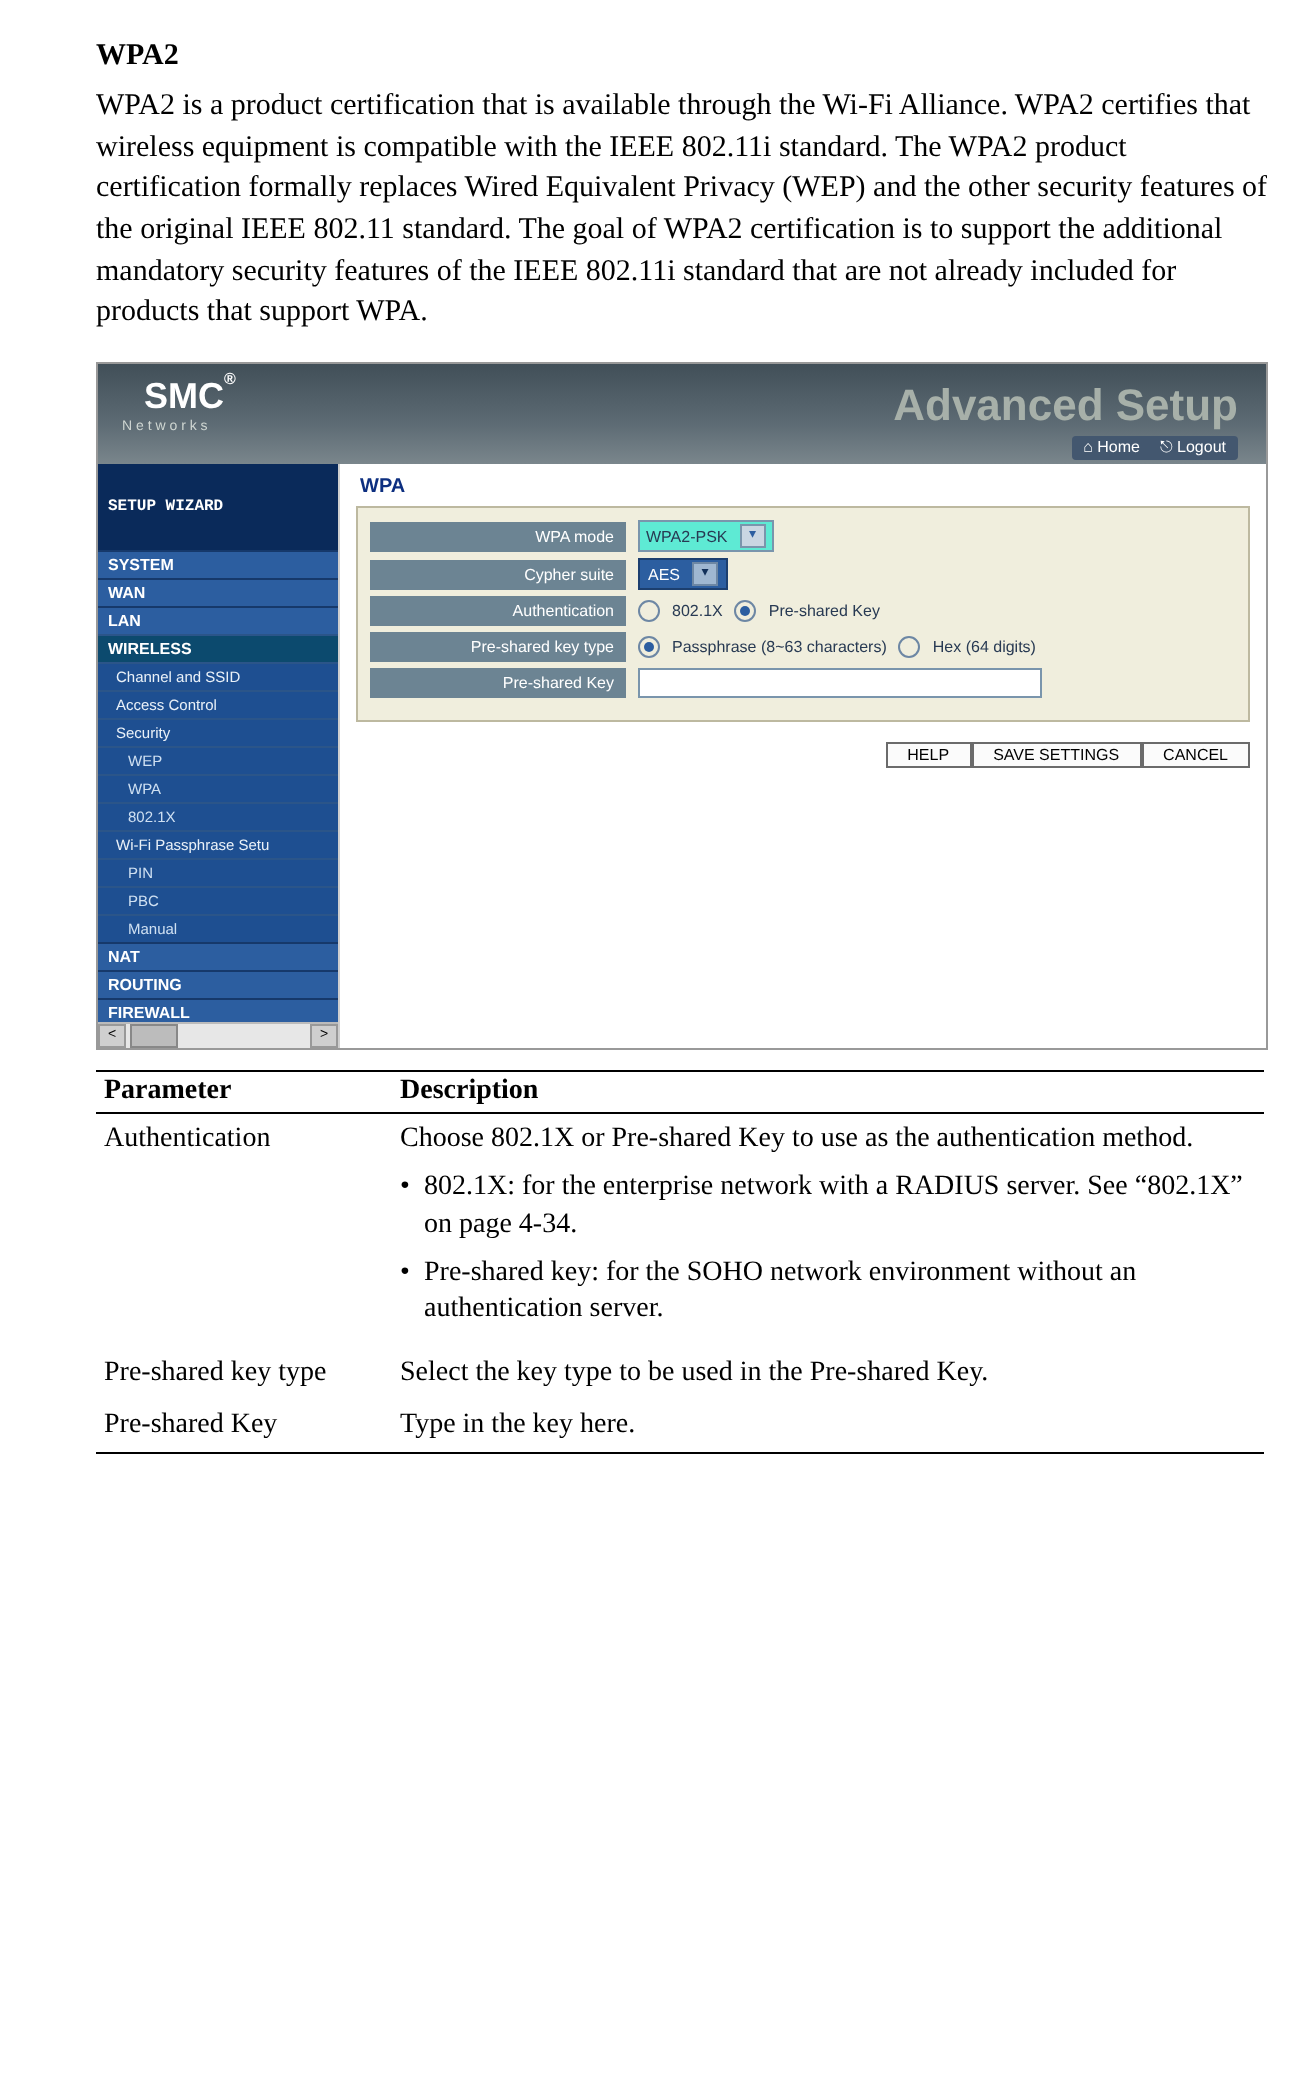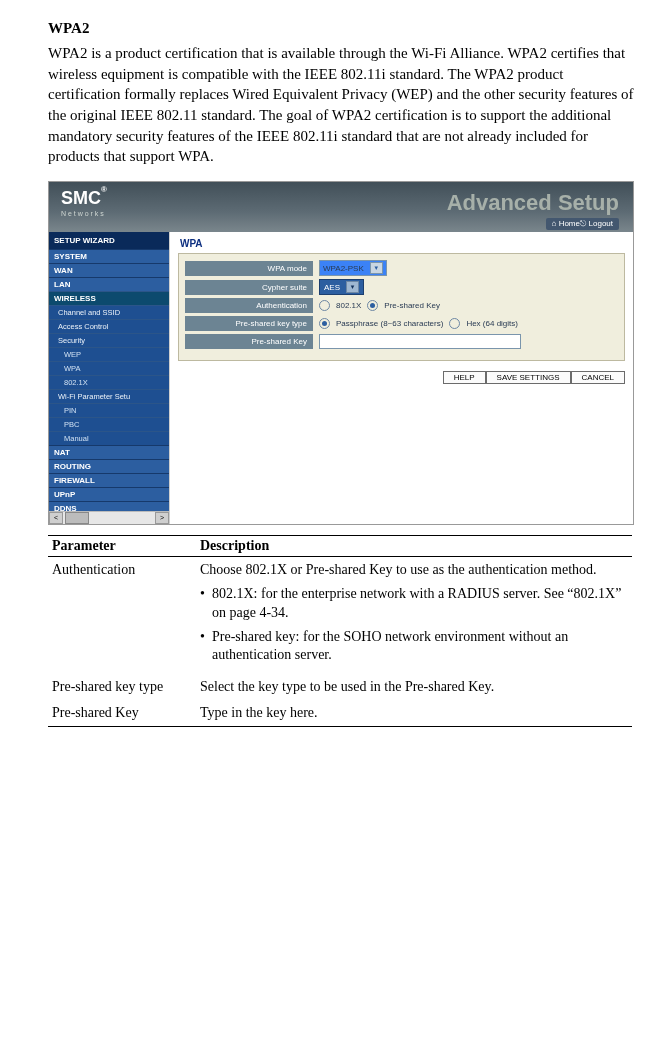--- a/index.html
+++ b/index.html
@@ -43,63 +43,63 @@
     overflow: hidden;
     background: #fff;
   }
   .shot-banner {
     height: 50px;
     background: linear-gradient(to bottom,#414f58,#5d6b74 60%,#7a868c);
     position: relative;
     color: #cdd3cf;
   }
   .brand {
-    position: absolute; left: 12px; top: 6px;
+    position: absolute; left: 23px; top: 6px;
     font-size: 18px; font-weight: bold; color: #fff;
     font-family: Arial, sans-serif;
   }
   .brand sup{font-size:8px; top:-0.6em; position:relative;}
   .brand-sub {position:absolute; left:12px; top:28px; font-size:7px; color:#cfd6d2;}
   .adv-setup {
     position: absolute; right: 14px; top: 8px;
     font-size: 22px; color: #a7b0a9; font-weight: bold;
     font-family: Arial, sans-serif;
   }
   .home-logout {
     position:absolute; right:14px; top:36px;
     background:#43576f; color:#fff; font-size:8px; padding:1px 6px; border-radius:2px;
-    display:flex; justify-content:space-between;
+    display:flex; gap:10px;justify-content:space-between;
   }
   .home-logout span::before{content:"⌂ ";}
   .home-logout span+span::before{content:"⎋ ";}
   .shot-body {display:flex; height:calc(100% - 50px);}
   .sidebar {
     width: 120px;
     background:#fff;
     border-right:1px solid #cfcfcf;
     overflow:hidden;
     position:relative;
   }
   .menu-box{position:relative; height:100%;}
-  .sb-head {background:#0a2a5a;color:#fff;font-size:8px;font-weight:bold;padding:4px 5px;}
+  .sb-head {background:#0a2a5a;color:#fff;font-size:8px;font-weight:bold;padding:17px 5px;font-family:Liberation Mono, monospace;}
   .sb-cat {background:#2c5ea0;color:#fff;font-size:8px;font-weight:bold;padding:2px 5px;border-top:1px solid #16396b;}
   .sb-cat2{background:#0c4a6e;color:#fff;font-size:8px;font-weight:bold;padding:2px 5px;border-top:1px solid #2b5589;}
   .sb-sub {background:#1e4f91;color:#eaf1f8;font-size:7.5px;padding:2px 5px 2px 9px;border-top:1px solid #2b5589;}
   .sb-sub2{background:#1e4f91;color:#cfe0f2;font-size:7.5px;padding:2px 5px 2px 15px;border-top:1px solid #2b5589;}
   .scroll-h {position:absolute;bottom:0;left:0;right:0;height:12px;background:#e7e7e7;border-top:1px solid #bbb; display:flex;align-items:center;}
   .scroll-h .arrow{width:12px;height:10px;background:#cfcfcf;border:1px solid #999;text-align:center;font-size:7px;line-height:9px;}
   .scroll-h .thumb{width:22px;height:10px;background:#bcbcbc;border:1px solid #888;margin-left:2px;}
   .main {flex:1;padding:4px 8px 4px 8px; position:relative;}
   .wpa-title{color:#0d2f80;font-weight:bold;font-size:10px;margin:2px 0 4px 2px;}
   .wpa-desc{color:#4d5c78;font-size:7.5px;line-height:1.25;margin:0 0 6px 2px;}
   .form-panel{border:1px solid #bdb9a0;background:#f0eedd;padding:6px 6px 8px 6px;}
   .row{display:flex;align-items:center;margin-bottom:3px;}
   .row-label{background:#6c8493;color:#fff;font-size:8px;padding:3px 6px;text-align:right;width:116px;}
   .row-field{flex:1;padding:0 6px;font-size:8px;color:#283a53;display:flex;align-items:center;gap:6px;}
-  .mini-select{border:1px solid #7a95ac;background:#3b82f6;font-size:8px;padding:0 3px;height:14px;display:inline-flex;align-items:center;}
+  .mini-select{border:1px solid #7a95ac;background:#5eead4;font-size:8px;padding:0 3px;height:14px;display:inline-flex;align-items:center;}
   .mini-select-blue{background:#2c5ea0;color:#fff;font-size:8px;padding:0 4px;height:14px;display:inline-flex;align-items:center;border:1px solid #1c3f6f;}
   .mini-select .caret, .mini-select-blue .caret{margin-left:6px;background:#c9d6e2;border:1px solid #7a95ac;color:#2c5ea0;font-size:7px;line-height:9px;width:11px;height:10px;text-align:center;}
   .mini-select-blue .caret{background:#9fb7d1;border-color:#6d87a4;color:#12305a;}
   .radio{width:9px;height:9px;border:1px solid #6d87a4;border-radius:50%;display:inline-block;position:relative;vertical-align:middle;}
   .radio.checked::after{content:"";position:absolute;left:1.5px;top:1.5px;width:5px;height:5px;background:#2c5ea0;border-radius:50%;}
   .text-input{border:1px solid #7a95ac;background:#fff;height:13px;width:200px;}
   .btn-row{display:flex;gap:0;justify-content:flex-end;margin-top:10px;}
   .btn{border:1px solid #6b6b6b;background:#fbfbfb;font-size:8px;padding:1px 10px;}
   
   .param-table{width:584px;margin-top:10px;border-collapse:collapse;font-size:14px;}
@@ -139,21 +139,21 @@
           <div class="sb-cat">SYSTEM</div>
           <div class="sb-cat">WAN</div>
           <div class="sb-cat">LAN</div>
           <div class="sb-cat2">WIRELESS</div>
           <div class="sb-sub">Channel and SSID</div>
           <div class="sb-sub">Access Control</div>
           <div class="sb-sub">Security</div>
           <div class="sb-sub2">WEP</div>
           <div class="sb-sub2">WPA</div>
           <div class="sb-sub2">802.1X</div>
-          <div class="sb-sub">Wi-Fi Parameter Setu</div>
+          <div class="sb-sub">Wi-Fi Passphrase Setu</div>
           <div class="sb-sub2">PIN</div>
           <div class="sb-sub2">PBC</div>
           <div class="sb-sub2">Manual</div>
           <div class="sb-cat">NAT</div>
           <div class="sb-cat">ROUTING</div>
           <div class="sb-cat">FIREWALL</div>
           <div class="sb-cat">UPnP</div>
           <div class="sb-cat">DDNS</div>
           <div class="sb-cat">TOOLS</div>
         </div>

